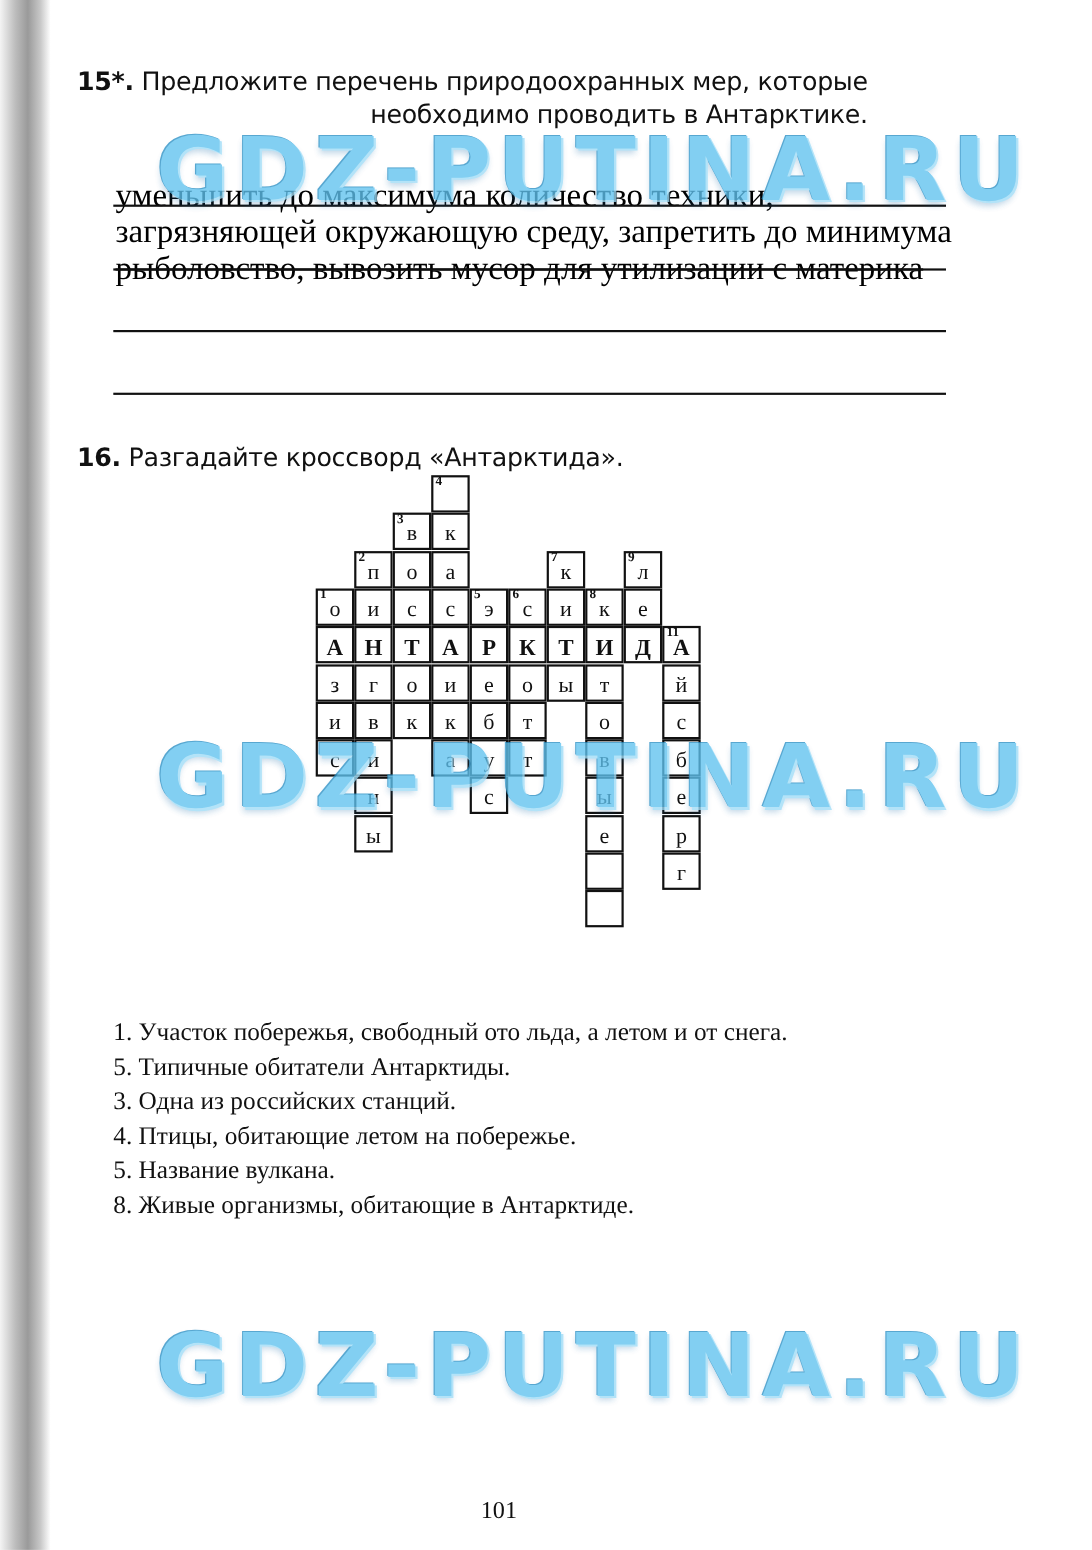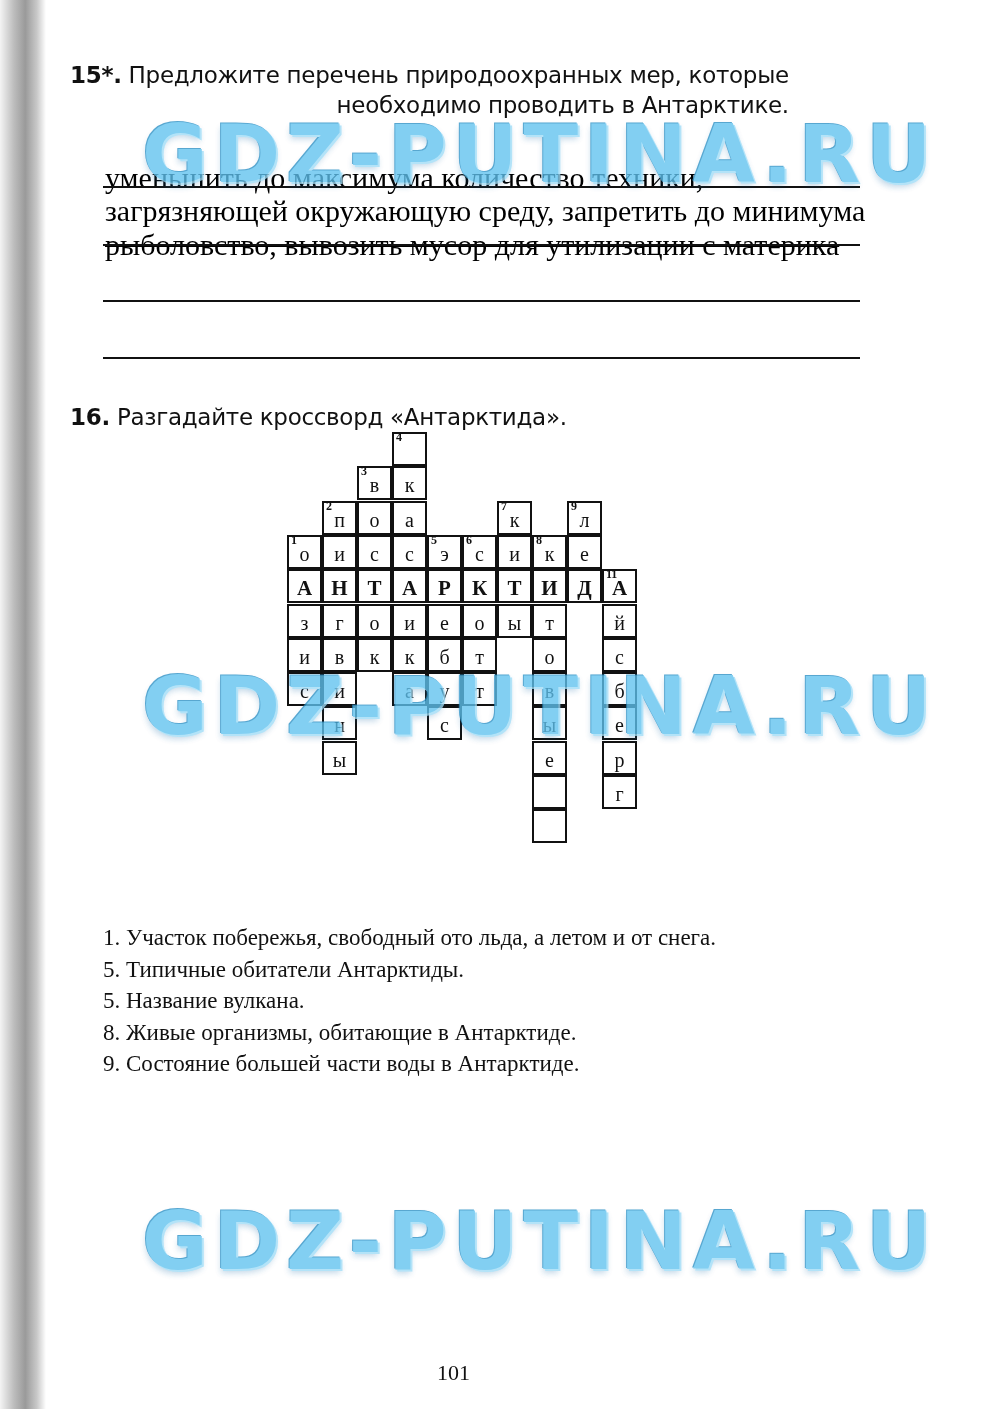--- a/index.html
+++ b/index.html
@@ -131,22 +131,23 @@
     <div class="cell" style="left: 602px; top: 637.8px;"><span>с</span></div>
     <div class="cell" style="left: 602px; top: 672.1px;"><span>б</span></div>
     <div class="cell" style="left: 602px; top: 706.4px;"><span>е</span></div>
     <div class="cell" style="left: 602px; top: 740.7px;"><span>р</span></div>
     <div class="cell" style="left: 602px; top: 775px;"><span>г</span></div>
   </div>
 
 <div class="clues" id="clues">
     <p>1. Участок побережья, свободный ото льда, а летом и от снега.</p>
     <p>5. Типичные обитатели Антарктиды.</p>
+    <p>3. Одна из российских станций.</p>
+    <p>4. Птицы, обитающие летом на побережье.</p>
     <p>5. Название вулкана.</p>
     <p>8. Живые организмы, обитающие в Антарктиде.</p>
-    <p>9. Состояние большей части воды в Антарктиде.</p>
   </div>
 
 <div class="page-num">101</div>
 
 <div class="watermark" style="left:142px; top:108px;">GDZ-PUTINA.RU</div>
 <div class="watermark" style="left:142px; top:660px;">GDZ-PUTINA.RU</div>
 <div class="watermark" style="left:142px; top:1195px;">GDZ-PUTINA.RU</div>
 
 </body></html>

